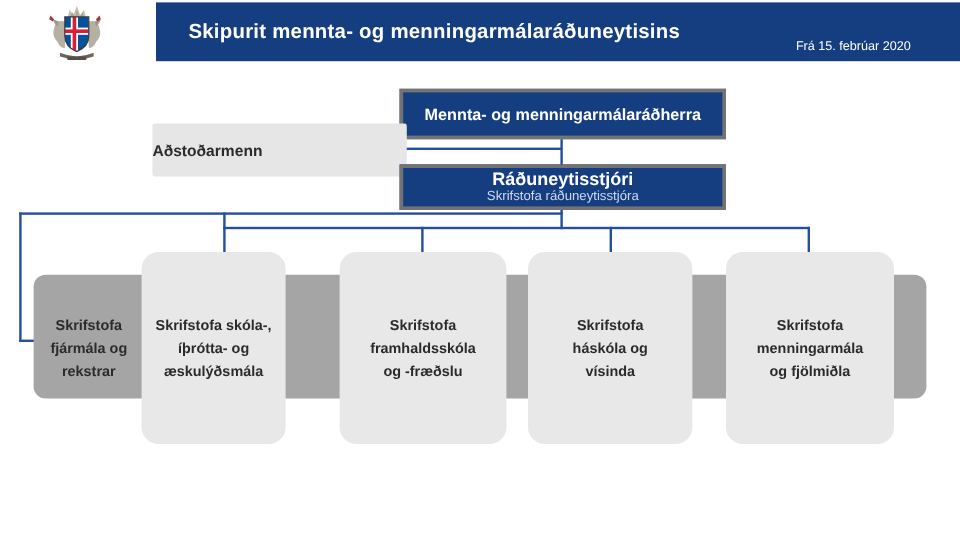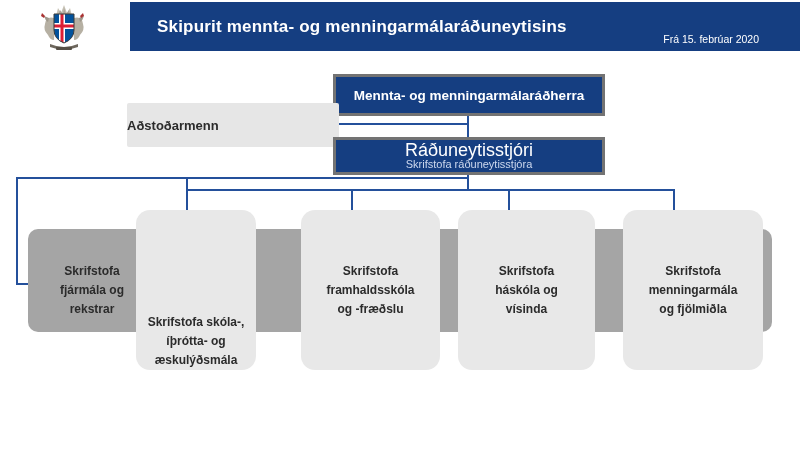--- a/index.html
+++ b/index.html
@@ -24,35 +24,35 @@
 
   
   .conn{position:absolute;background:var(--conn);}
 
   
   .navy-box{position:absolute;background:var(--navy);border:3px solid #737373;
     display:flex;flex-direction:column;align-items:center;justify-content:center;
     color:#fff;text-align:center;}
   .box-minister{left:333px;top:74px;width:272px;height:42px;font-size:13.5px;font-weight:bold;}
   .box-secretary{left:333px;top:137px;width:272px;height:38px;}
-  .secretary-title{font-size:18px;font-weight:normal;line-height:16px;}
+  .secretary-title{font-size:15px;font-weight:bold;line-height:16px;}
   .secretary-sub{font-size:11px;color:var(--sub);line-height:13px;}
 
   
   .box-assistants{position:absolute;left:127px;top:103px;width:212px;height:44px;
     background:var(--assist);border-radius:2px;display:flex;align-items:center;justify-content:flex-start;
     color:var(--ink);font-size:13px;font-weight:bold;}
 
   
   .band{position:absolute;left:28px;top:229px;width:744px;height:103px;background:var(--band);border-radius:10px;}
   .office{position:absolute;top:210px;height:160px;display:flex;align-items:center;justify-content:center;
-    text-align:center;color:var(--ink);font-size:12px;font-weight:bold;line-height:19px;margin-left:18px;}
+    text-align:center;color:var(--ink);font-size:12px;font-weight:bold;line-height:19px;}
   .office.card{background:var(--card);border-radius:14px;}
   .office-1{left:28px;width:92px;background:transparent;}
-  .office-2{left:118px;width:120px;align-items:flex-end;}
+  .office-2{left:118px;width:120px;}
   .office-3{left:283px;width:139px;}
   .office-4{left:440px;width:137px;}
   .office-5{left:605px;width:140px;}
 </style>
 </head>
 <body>
 
 <div class="stage">
 
   <svg class="logo" viewBox="0 0 56 52">

